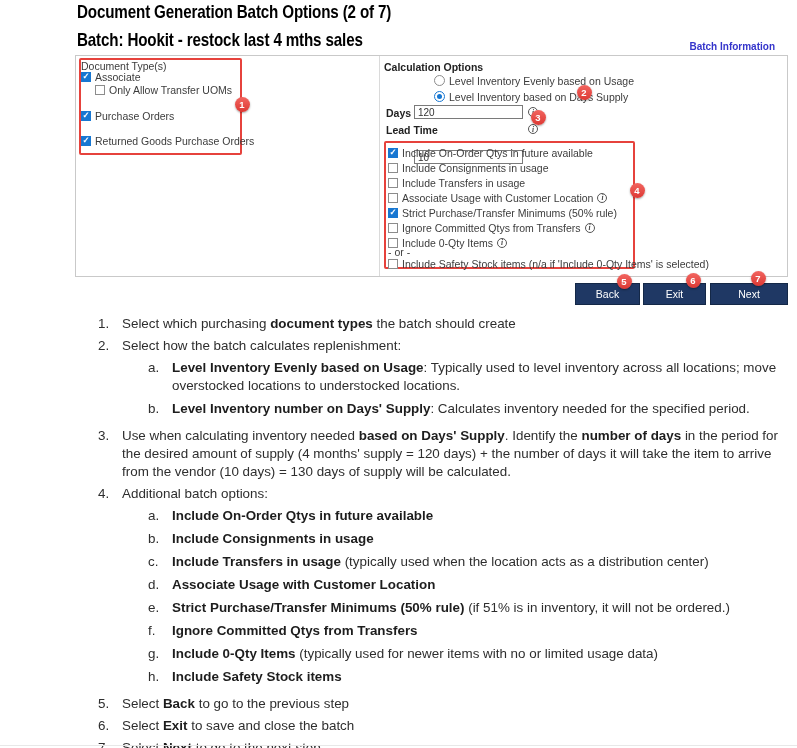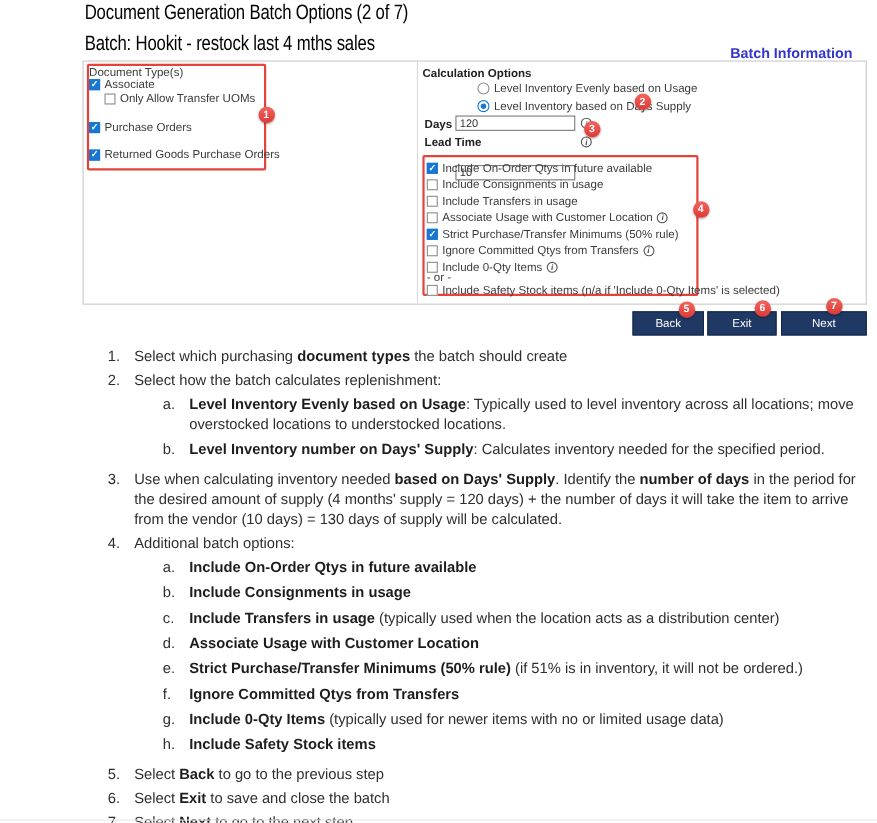--- a/index.html
+++ b/index.html
@@ -1,24 +1,24 @@
 <!DOCTYPE html>
 <html><head>
 <meta charset="utf-8">
 <style>
   html,body { margin:0; padding:0; }
   body {
     width:797px; height:748px; position:relative; background:#ffffff;
     font-family:"Liberation Sans", sans-serif; overflow:hidden;
   }
   
-  .h1 { position:absolute; left:77px; top:1px; font-size:19px; font-weight:normal; color:#000; white-space:nowrap;text-align:right; }
+  .h1 { position:absolute; left:77px; top:1px; font-size:19px; font-weight:bold; color:#000; white-space:nowrap;text-align:right; }
   .h2 { top:29px; }
   .cond { display:inline-block; transform:scaleX(0.80); transform-origin:0 50%; letter-spacing:-0.2px; }
-  .batch-link { position:absolute; right:22px; top:41px; font-size:13px; font-weight:bold; color:#3434cb; cursor:pointer; text-decoration:none; }
+  .batch-link { position:absolute; right:22px; top:41px; font-size:10px; font-weight:bold; color:#3434cb; cursor:pointer; text-decoration:none; }
 
   
   .shot { position:absolute; left:75px; top:55px; width:713px; height:222px; border:1px solid #c9c9c9; box-sizing:border-box; font-size:10.5px; color:#3c3c3c; background:#fff; }
   .vdiv { position:absolute; left:303px; top:0; bottom:0; width:1px; background:#dadada; }
   .abs { position:absolute; white-space:nowrap;text-align:center; }
   .row { position:absolute; display:flex; align-items:center; gap:4px; white-space:nowrap; height:11px; }
   .cb { width:10px; height:10px; box-sizing:border-box; border:1px solid #8c8c8c; background:#fff; display:inline-flex; align-items:center; justify-content:center; flex:0 0 auto; font-size:8.5px; line-height:1; }
   .cb.checked { background:#1777d2; border-color:#1777d2; color:#fff; font-weight:bold; }
   .radio { width:11px; height:11px; box-sizing:border-box; border:1px solid #8c8c8c; border-radius:50%; background:#fff; display:inline-flex; align-items:center; justify-content:center; flex:0 0 auto; }
   .radio.selected { border-color:#1777d2; }

